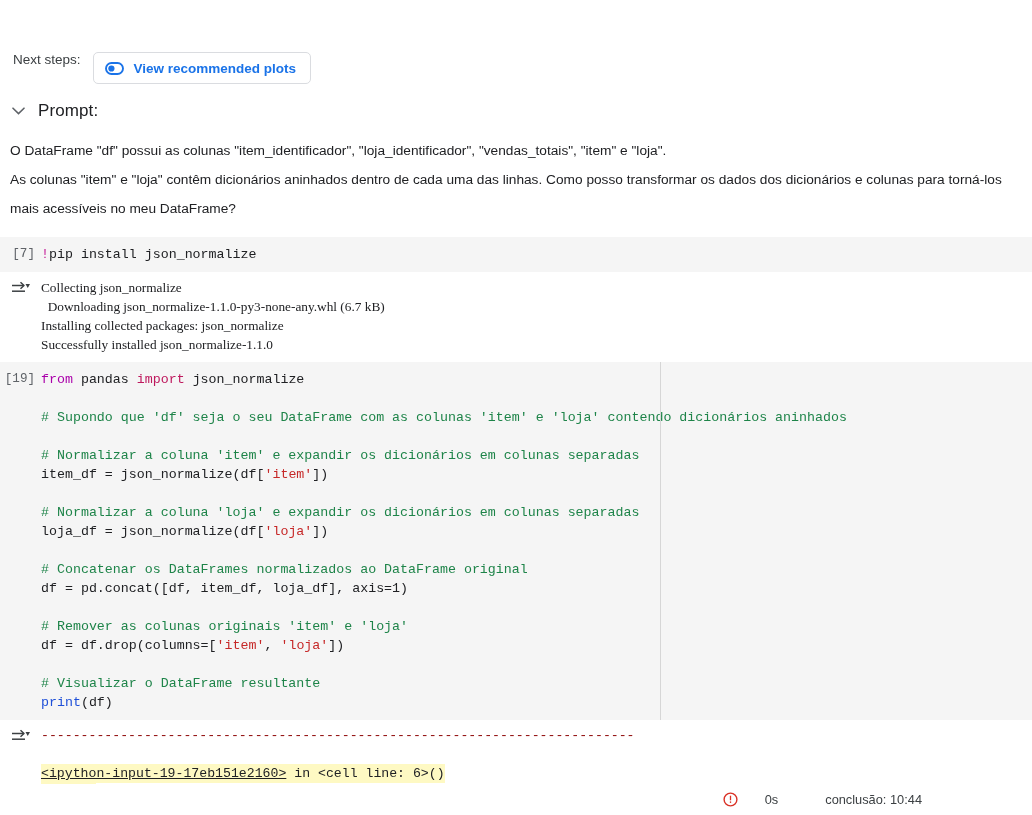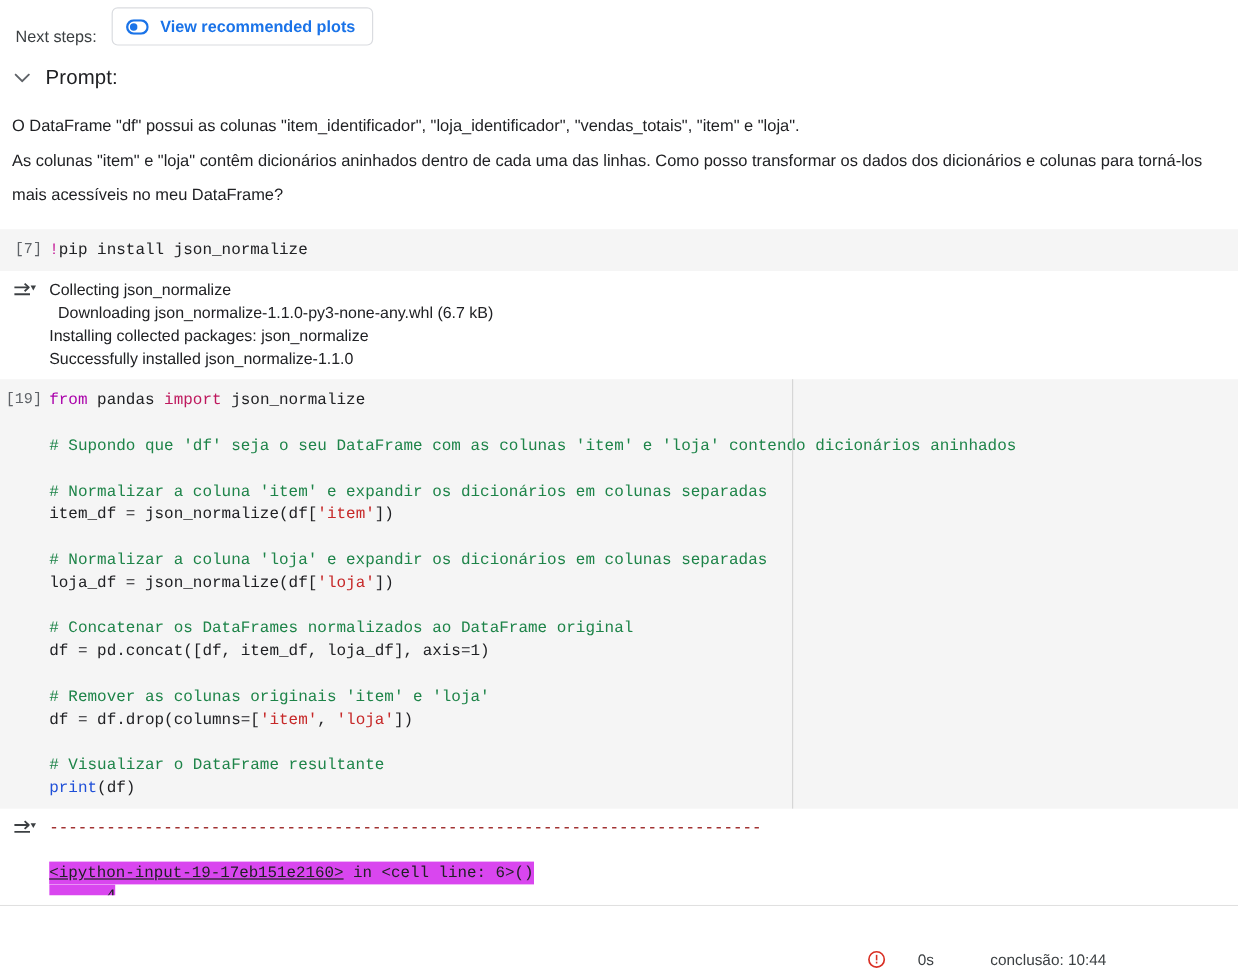--- a/index.html
+++ b/index.html
@@ -11,23 +11,24 @@
     font-family: "Liberation Sans", sans-serif;
     font-size: 13px;
     color: #202124;
     overflow: hidden;
     position: relative;
   }
 
   
   .nextsteps {
     display: flex;
-    align-items: flex-end;
+    align-items: flex-start;
     padding: 6px 0 0 13px;
     height: 38px;
+    margin-top: 46px;
   }
   .nextsteps-label {
     font-size: 13.5px;
     color: #3c4043;
     margin-right: 12px;
   }
   .chip {
     display: inline-flex;
     align-items: center;
     gap: 10px;
@@ -132,38 +133,38 @@
     min-width: 41px;
     display: flex;
     justify-content: center;
     padding-top: 2px;
     cursor: pointer;
     color: #3c4043;
   }
   .out-text {
     white-space: pre;
     color: #202124;
-    font-family: Liberation Sans, sans-serif;
+    font-family: Liberation Serif, serif;
     font-size: 13.3px;
     line-height: 19px;
   }
 
   
   .err-wrap {
     font-family: "Liberation Mono", "DejaVu Sans Mono", monospace;
     font-size: 13.2px;
     line-height: 19px;
   }
   .err-dashes {
     color: #8b0000;
     white-space: pre;
     letter-spacing: 0;
   }
   .err-hl {
-    background: #d946ef;
+    background: #fef9c3;
     display: inline-block;
     white-space: pre;
     color: #202124;
     text-align: center;
   }
   .err-link {
     text-decoration: underline;
     color: #202124;
   }
   .err-clip {

